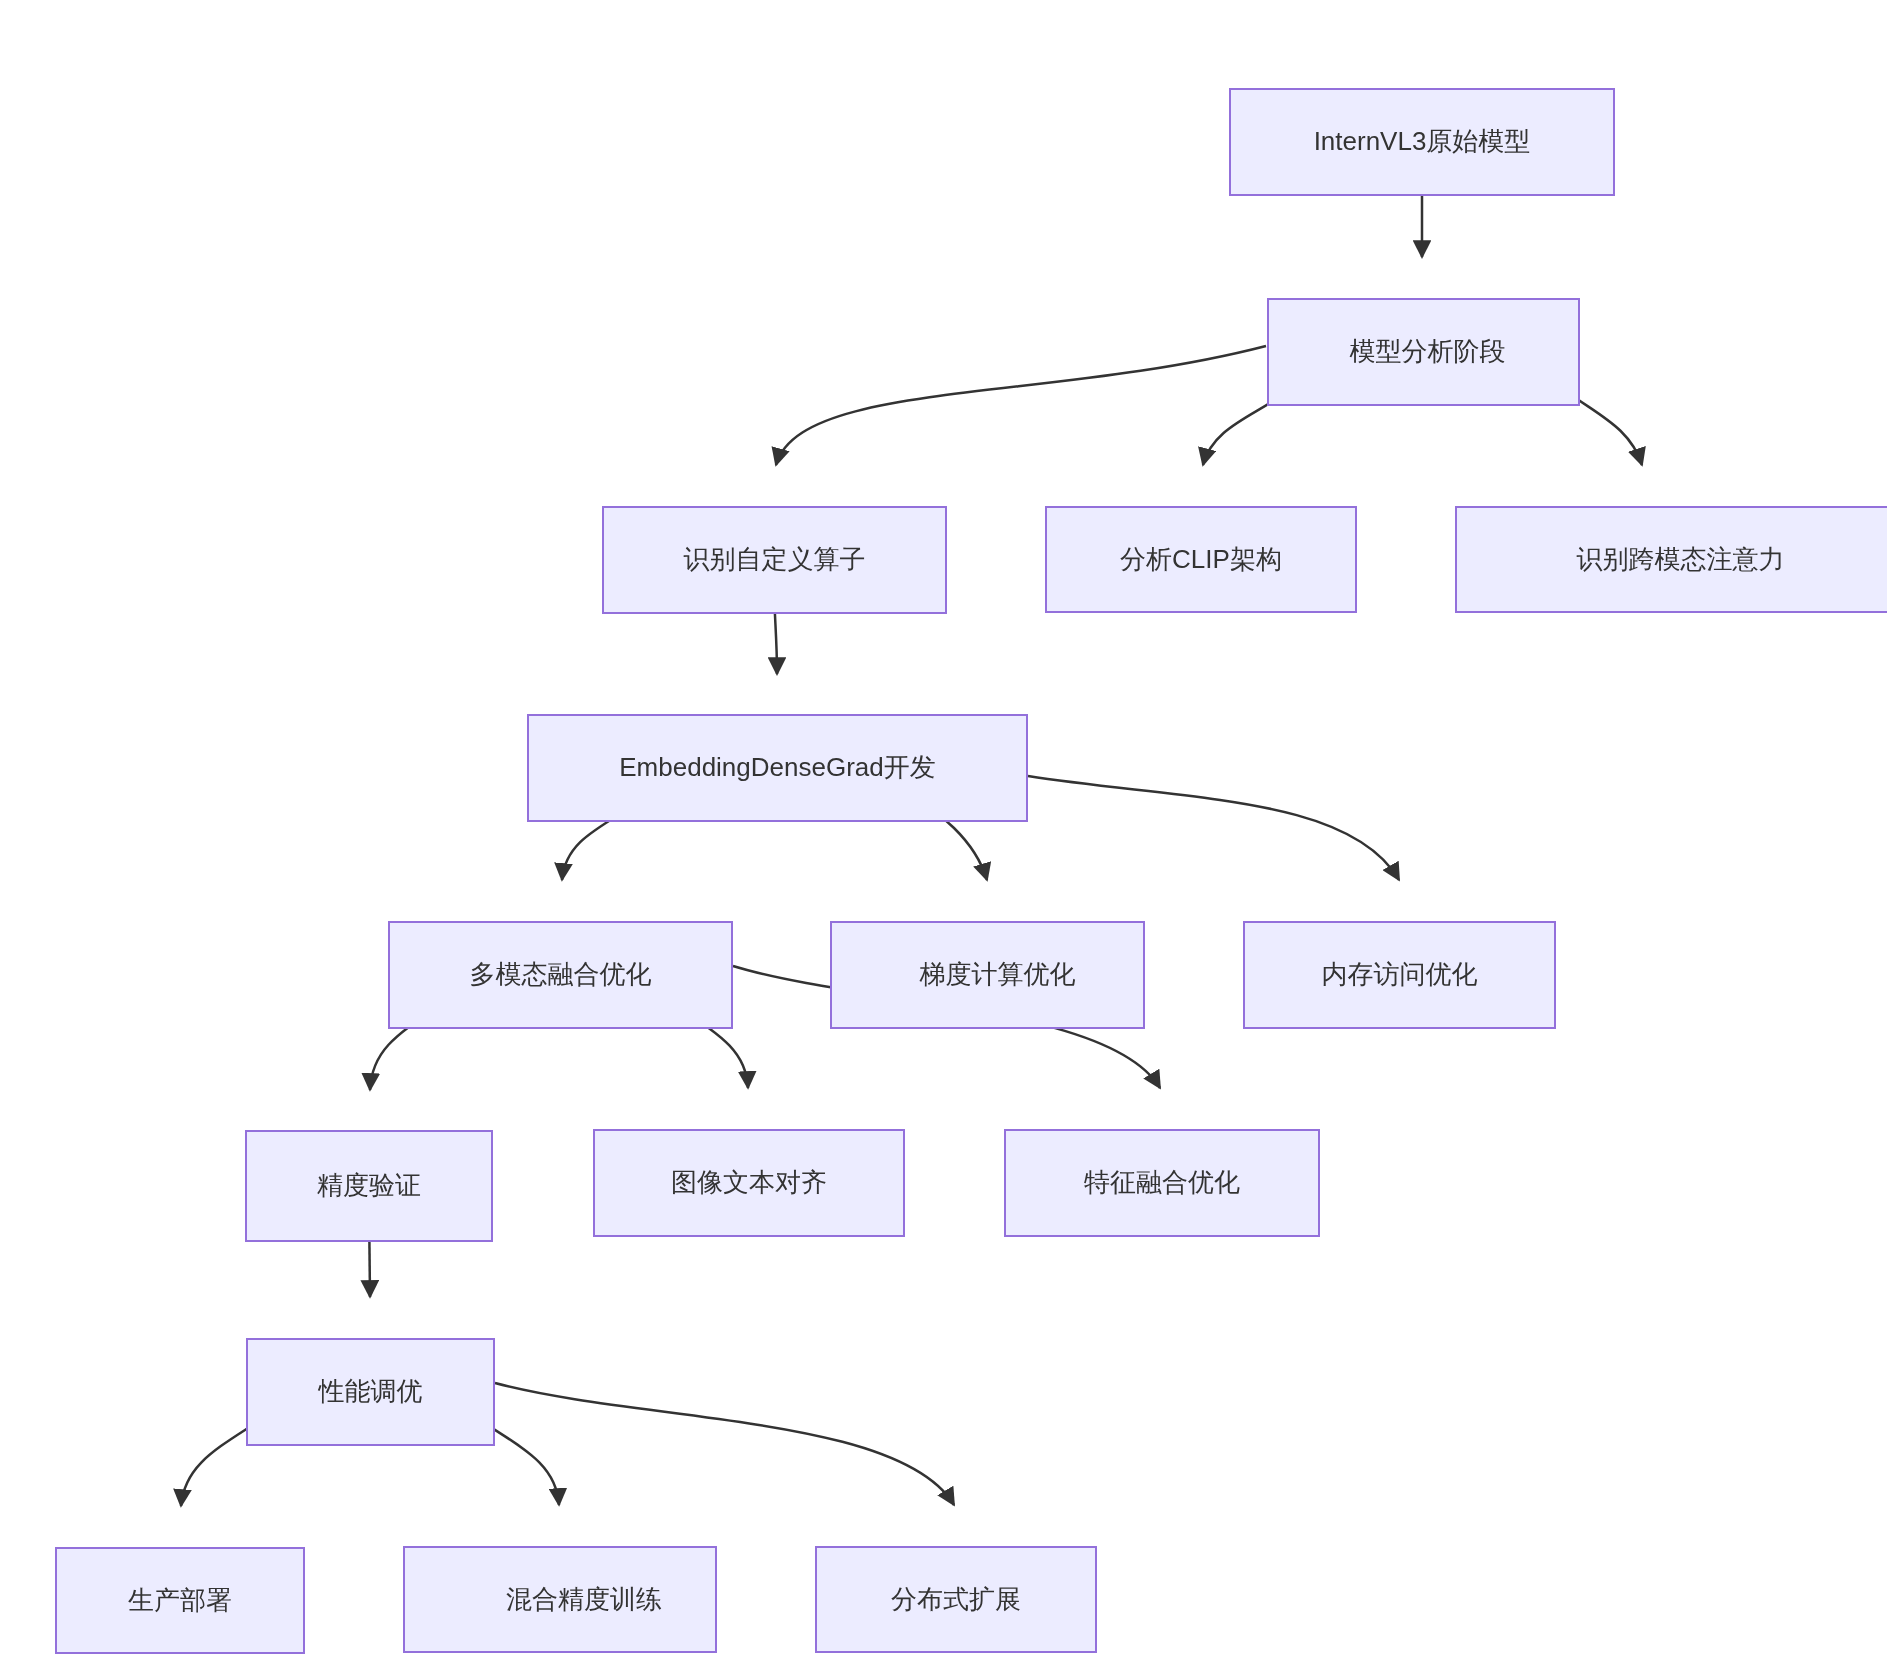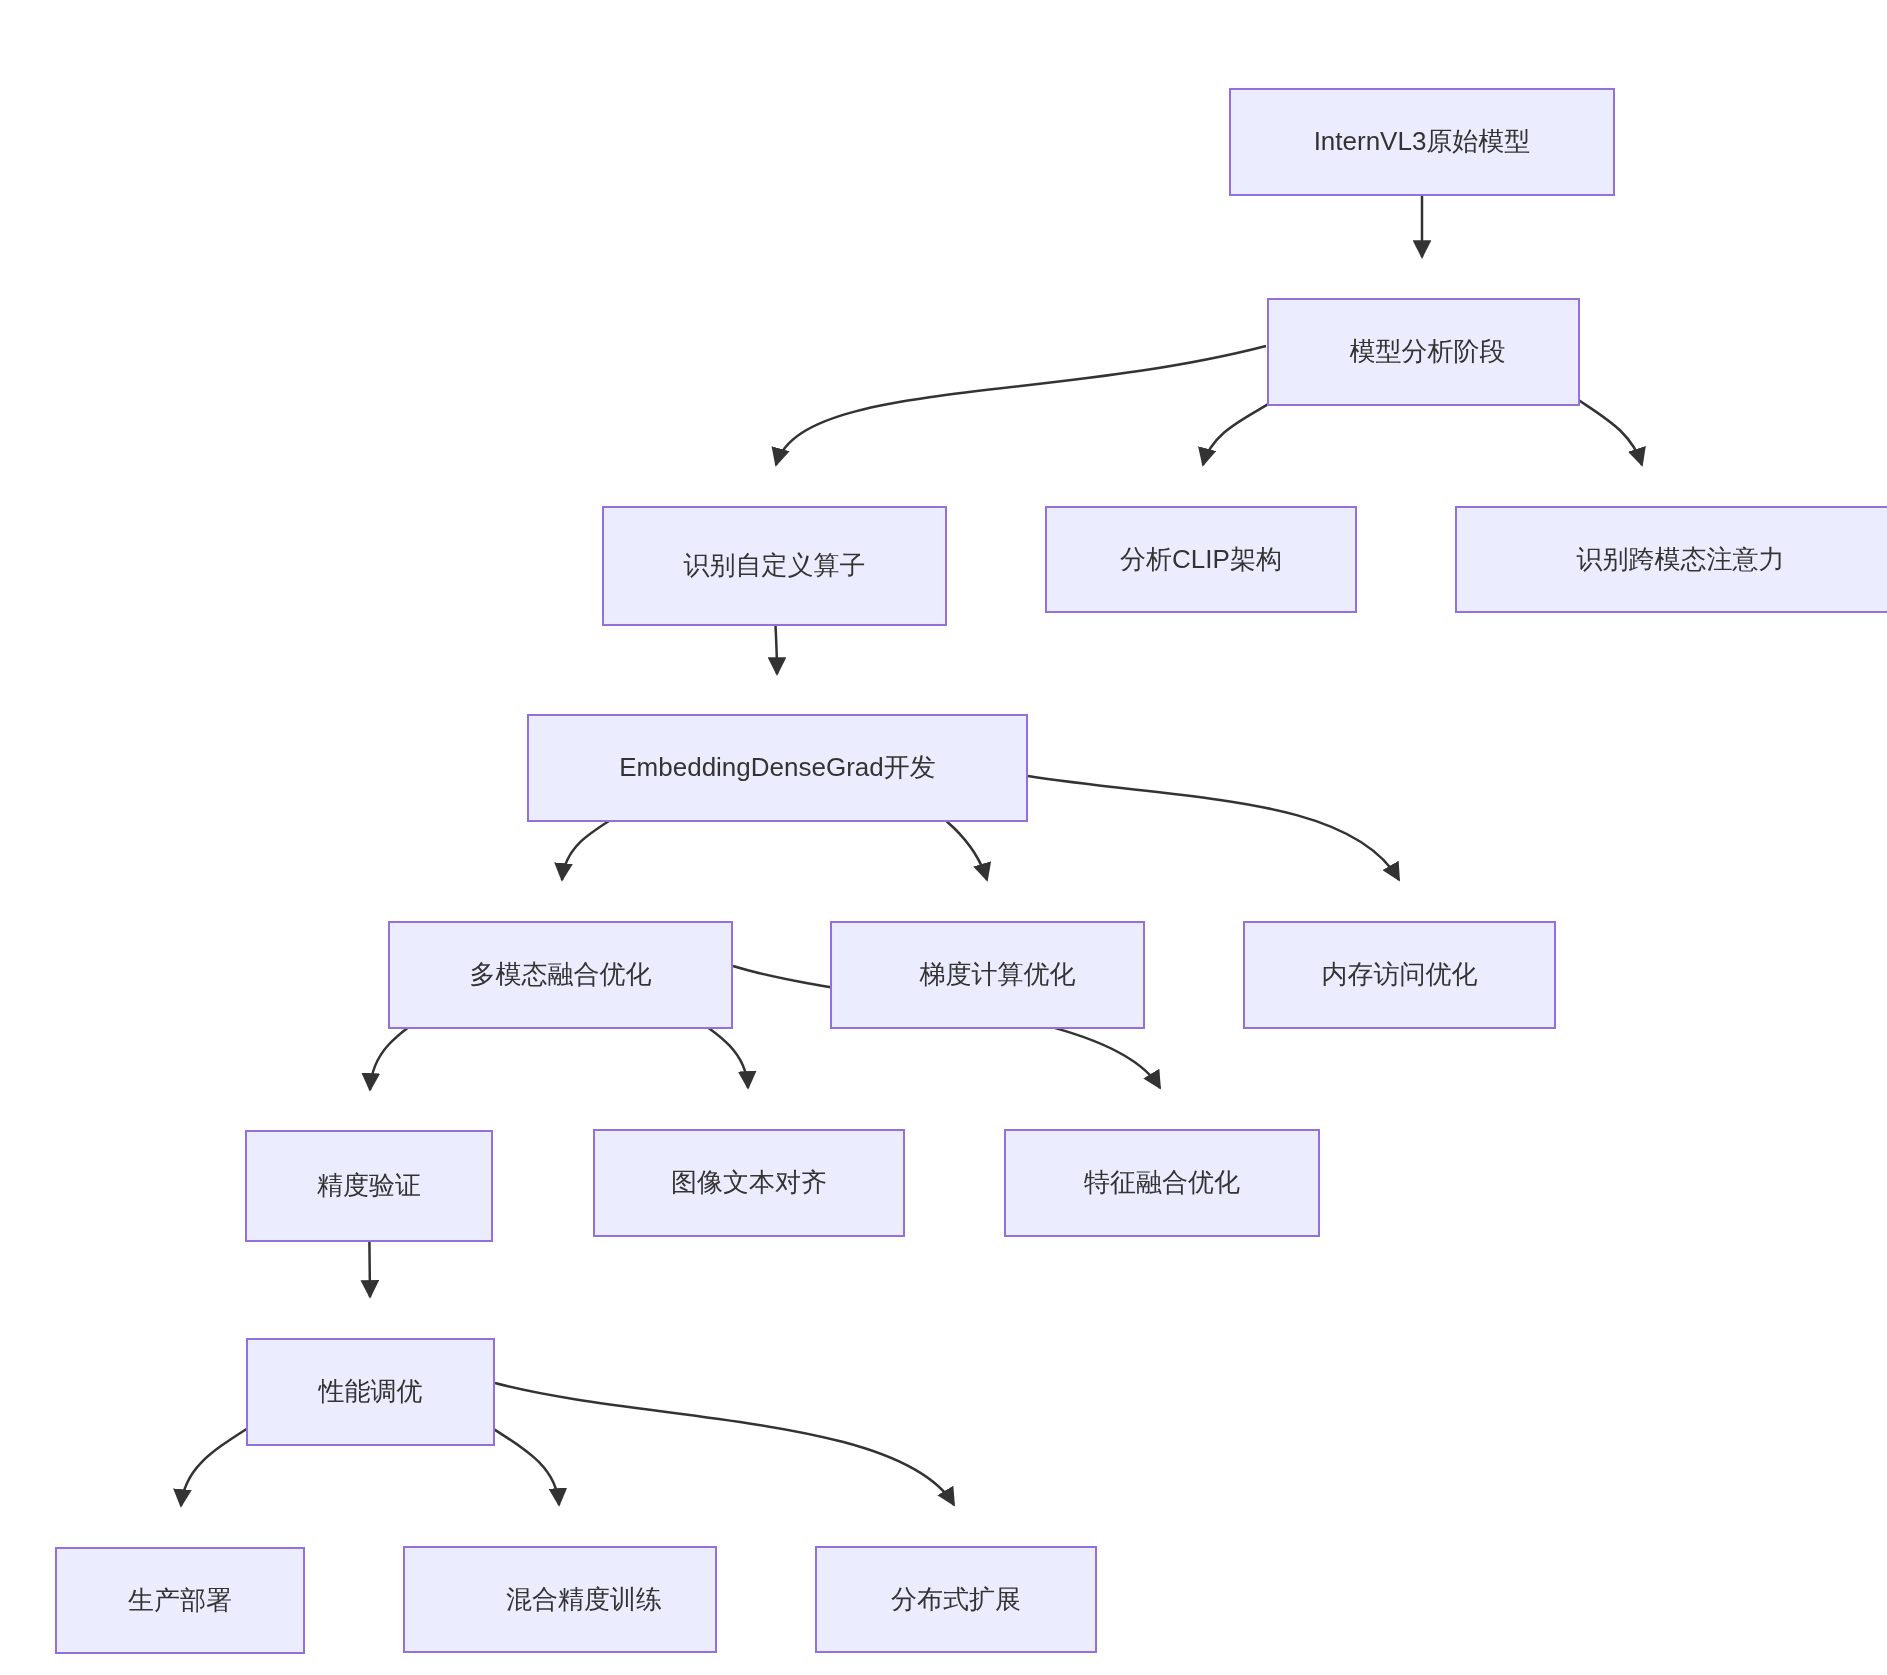--- a/index.html
+++ b/index.html
@@ -55,21 +55,21 @@
     <path class="edge" d="M 369 1204 L 370 1297" marker-end="url(#arrowhead)"></path>
     <path class="edge" d="M 272 1412 C 225 1445, 185 1460, 181 1506" marker-end="url(#arrowhead)"></path>
     <path class="edge" d="M 468 1412 C 515 1445, 556 1460, 559 1505" marker-end="url(#arrowhead)"></path>
     <path class="edge" d="M 495 1383 C 640 1422, 900 1415, 954 1505" marker-end="url(#arrowhead)"></path>
   </svg>
 
   <div class="node" style="left:1229px;top:54px;width:386px;height:108px;">InternVL3原始模型</div>
 
   <div class="node" style="left:1267px;top:264px;width:313px;height:108px;padding-left:8px;">模型分析阶段</div>
 
-  <div class="node" style="left:602px;top:472px;width:345px;height:120px;">识别自定义算子</div>
+  <div class="node" style="left:602px;top:472px;width:345px;height:108px;">识别自定义算子</div>
 
   <div class="node" style="left:1045px;top:472px;width:312px;height:107px;">分析CLIP架构</div>
 
   <div class="node" style="left:1455px;top:472px;width:451px;height:107px;">识别跨模态注意力</div>
 
   <div class="node" style="left:527px;top:680px;width:501px;height:108px;">EmbeddingDenseGrad开发</div>
 
   <div class="node" style="left:388px;top:887px;width:345px;height:108px;">多模态融合优化</div>
 
   <div class="node" style="left:830px;top:887px;width:315px;height:108px;padding-left:20px;">梯度计算优化</div>

